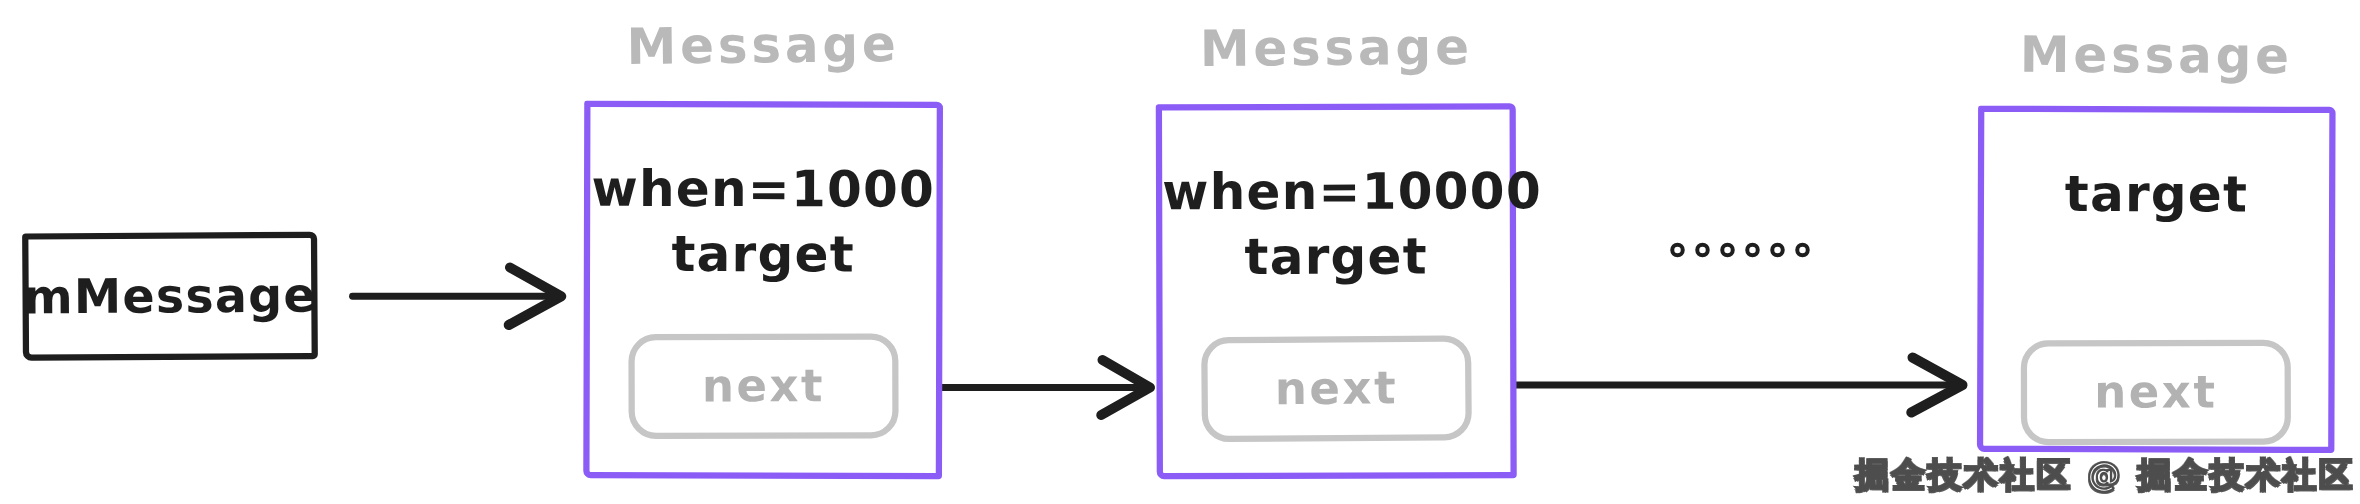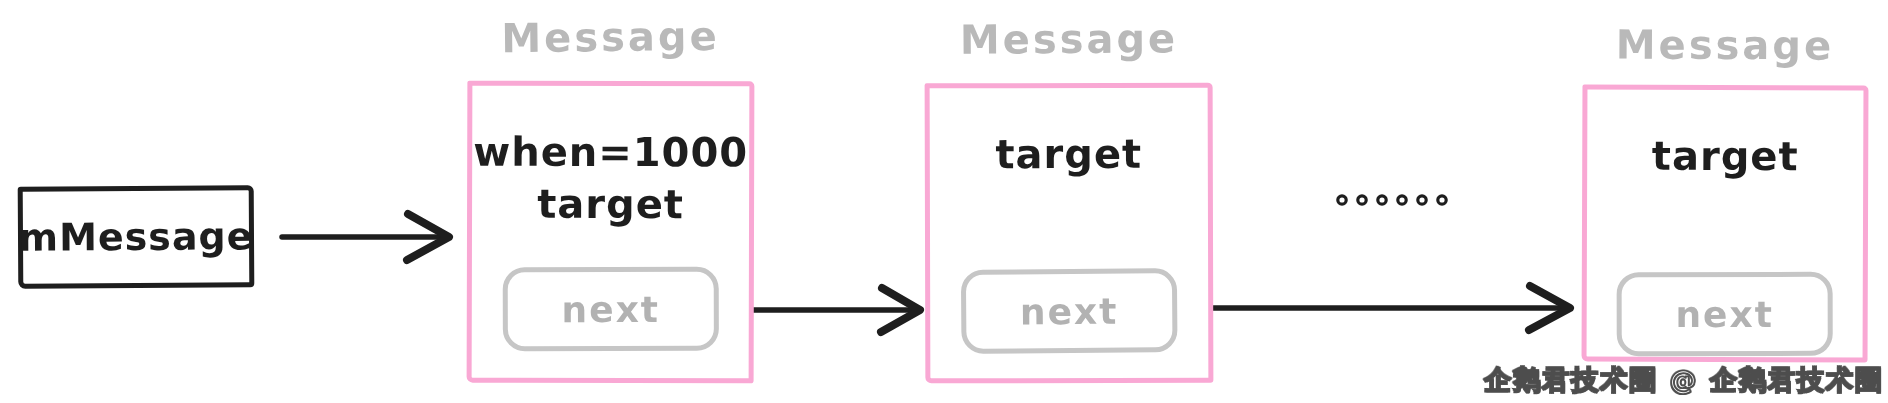--- a/index.html
+++ b/index.html
@@ -22,21 +22,21 @@
   .type-label{
     position:absolute;text-align:center;color:#b9b9b9;
     font-size:40px;font-weight:600;letter-spacing:3px;
   }
   .type-label.l1{left:467px;top:14px;width:287px;transform:rotate(-0.6deg);}
   .type-label.l2{left:925px;top:16px;width:288px;transform:rotate(-0.4deg);}
   .type-label.l3{left:1582px;top:22px;width:286px;transform:rotate(0.3deg);}
 
   
   .msg-box{
-    position:absolute;background:#fff;border:5px solid #f9a8d4;
+    position:absolute;background:#fff;border:5px solid #8b5cf6;
     border-radius:2px 5px 3px 6px;
   }
   .msg-box.n1{left:467px;top:81px;width:277px;height:292px;transform:rotate(0.15deg);}
   .msg-box.n2{left:925px;top:83px;width:278px;height:290px;transform:rotate(-0.15deg);}
   .msg-box.n3{left:1582px;top:85px;width:276px;height:267px;transform:rotate(0.2deg);}
 
   .fields{
     position:absolute;top:40px;left:0;right:0;text-align:center;
     font-size:40px;font-weight:600;line-height:52px;letter-spacing:1px;
   }
@@ -105,31 +105,32 @@
       <div>when=1000</div>
       <div>target</div>
     </div>
     <div class="next-slot">
       <span>next</span>
     </div>
   </div>
 
   <div class="msg-box n2">
     <div class="fields">
+      <div>when=10000</div>
       <div>target</div>
     </div>
     <div class="next-slot">
       <span>next</span>
     </div>
   </div>
 
   <div class="msg-box n3">
     <div class="fields">
       <div>target</div>
     </div>
     <div class="next-slot">
       <span>next</span>
     </div>
   </div>
 
-  <div class="watermark">企鹅君技术圈 @ 企鹅君技术圈</div>
+  <div class="watermark">掘金技术社区 @ 掘金技术社区</div>
 
 </div>
 
 </body></html>

